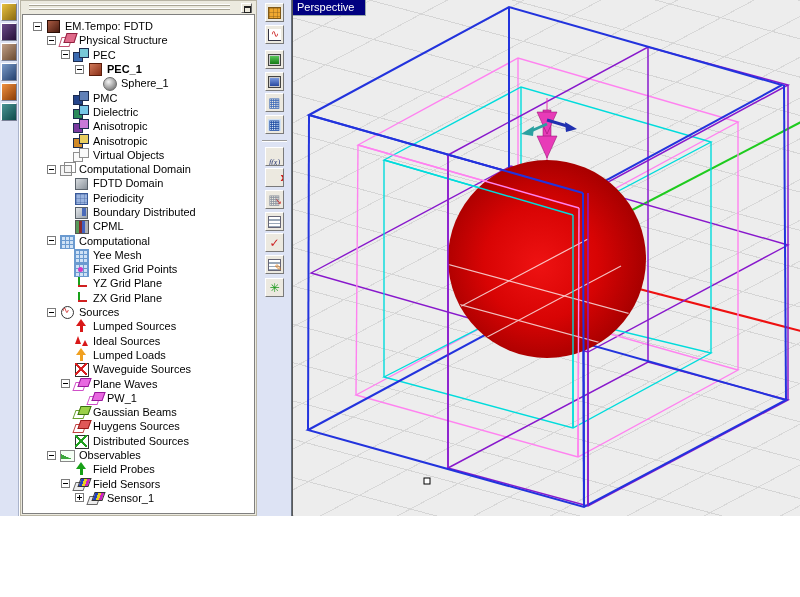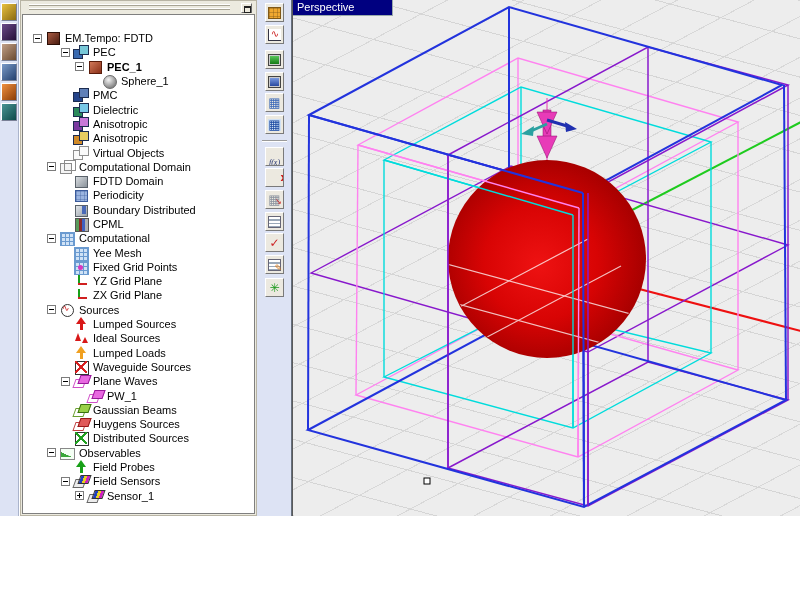--- a/index.html
+++ b/index.html
@@ -16,21 +16,21 @@
   .mod5{background:linear-gradient(135deg,#f09040,#8a3c08);}
   .mod6{background:linear-gradient(135deg,#4a9494,#0e4a4a);}
 
   
   .tree-panel{position:absolute;left:20px;top:0;width:237px;height:516px;background:#eceadf;border:1px solid #b8b4a4;}
   .tree-header{position:relative;height:13px;}
   .grip{position:absolute;left:8px;right:26px;height:2px;border-top:1px solid #ffffff;border-bottom:1px solid #a8a494;}
   .g1{top:3px;} .g2{top:7px;}
   .hdr-btn{position:absolute;right:4px;top:2px;width:11px;height:10px;background:#ece9dd;border:1px solid;border-color:#fff #6a6a6a #6a6a6a #fff;}
   .hdr-btn::before{content:"";position:absolute;left:2px;top:2px;width:5px;height:4px;border:1px solid #222;border-top-width:2px;}
-  .tree-body{position:absolute;left:1px;right:1px;top:13px;bottom:1px;background:#ffffff;border:1px solid #7f7f7f;overflow:hidden;padding-top:16px;}
+  .tree-body{position:absolute;left:1px;right:1px;top:13px;bottom:1px;background:#ffffff;border:1px solid #7f7f7f;overflow:hidden;padding-top:4px;}
   .trow{display:flex;align-items:center;height:14.3px;font-size:11px;color:#000;white-space:nowrap;}
   .trow.bold{font-weight:bold;}
   .sp0{flex:0 0 10px;} .sp1{flex:0 0 24px;} .sp2{flex:0 0 38px;} .sp3{flex:0 0 52px;} .sp4{flex:0 0 66px;}
   .exp{flex:0 0 9px;width:9px;height:9px;border:1px solid #7c7c7c;background:#fff;position:relative;margin-right:3px;}
   .exp::before{content:"";position:absolute;left:1px;top:3px;width:5px;height:1px;background:#000;}
   .exp.plus::after{content:"";position:absolute;left:3px;top:1px;width:1px;height:5px;background:#000;}
   .exp.none{visibility:hidden;}
   
   .ti{flex:0 0 17px;width:17px;height:14px;position:relative;margin-right:3px;}
   .ti::before,.ti::after{content:"";position:absolute;}
@@ -102,21 +102,21 @@
   .gi-pad{background:#fff;border:1px solid #667;background-image:repeating-linear-gradient(#9aa8b8 0 1px,transparent 1px 3px);background-position:0 3px;}
   .gi-check{color:#cc2222;font-size:12px;}
   .gi-pad2{background:#fff;border:1px solid #667;background-image:repeating-linear-gradient(#9aa8b8 0 1px,transparent 1px 3px);background-position:0 3px;position:relative;}
   .gi-pad2::after{content:"✎";position:absolute;right:-2px;bottom:-3px;color:#e08020;font-size:9px;}
   .gi-star{color:#1e9a1e;font-weight:bold;font-size:12px;}
 
   
   .viewport{position:absolute;left:292px;top:0;width:508px;height:516px;background-color:#ededed;border-left:1px solid #5a5a5a;
     background-image:repeating-linear-gradient(195deg,#d5d5d5 0 1px,transparent 1px 37px),
                      repeating-linear-gradient(152deg,#d8d8d8 0 1px,transparent 1px 36px);}
-  .vp-title{position:absolute;left:0;top:0;width:100px;height:16px;background:#000080;color:#ffffff;
+  .vp-title{position:absolute;left:0;top:0;width:73px;height:16px;background:#000080;color:#ffffff;
     font-size:11px;line-height:15px;padding-left:4px;border:1px solid #9aa;border-left:none;border-top:none;}
   .scene{position:absolute;left:0;top:0;width:508px;height:516px;}
 </style>
 </head>
 <body>
 
 <div class="module-strip">
   <div class="mod-btn mod1" style="top:3px"></div>
   <div class="mod-btn mod2" style="top:23px"></div>
   <div class="mod-btn mod3" style="top:43px"></div>
@@ -130,20 +130,26 @@
     <div class="grip g1"></div>
     <div class="grip g2"></div>
     <div class="hdr-btn"></div>
   </div>
   <div class="tree-body">
     <div class="trow">
         <span class="sp0"></span>
         <span class="exp"></span>
         <span class="ti i-root"></span>
         <span>EM.Tempo: FDTD</span>
+      </div>
+    <div class="trow">
+        <span class="sp1"></span>
+        <span class="exp"></span>
+        <span class="ti i-phys"></span>
+        <span>Physical Structure</span>
       </div>
     <div class="trow">
         <span class="sp2"></span>
         <span class="exp"></span>
         <span class="ti cube2 i-pec"></span>
         <span>PEC</span>
       </div>
     <div class="trow bold">
         <span class="sp3"></span>
         <span class="exp"></span>

